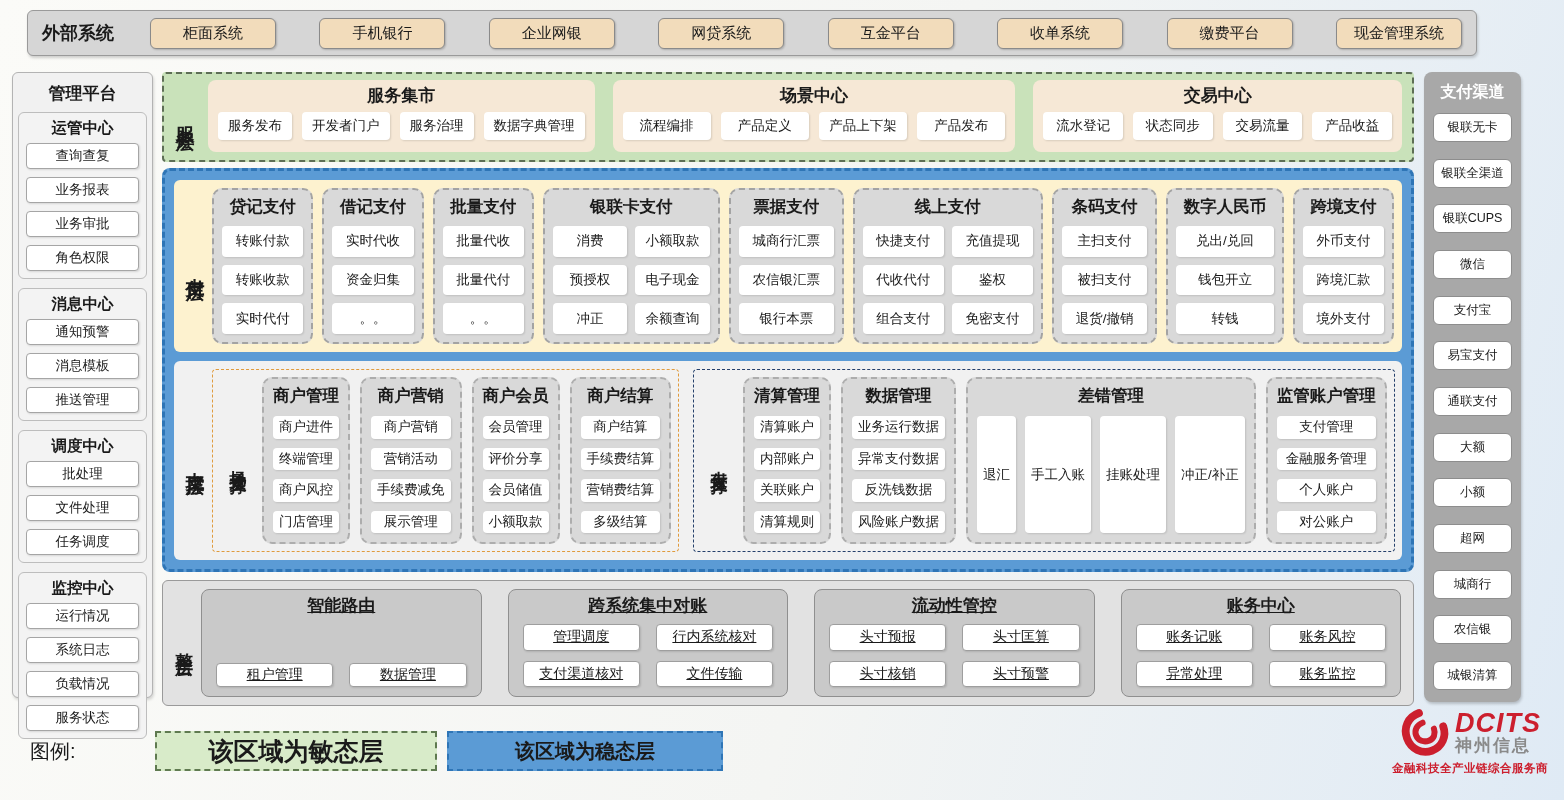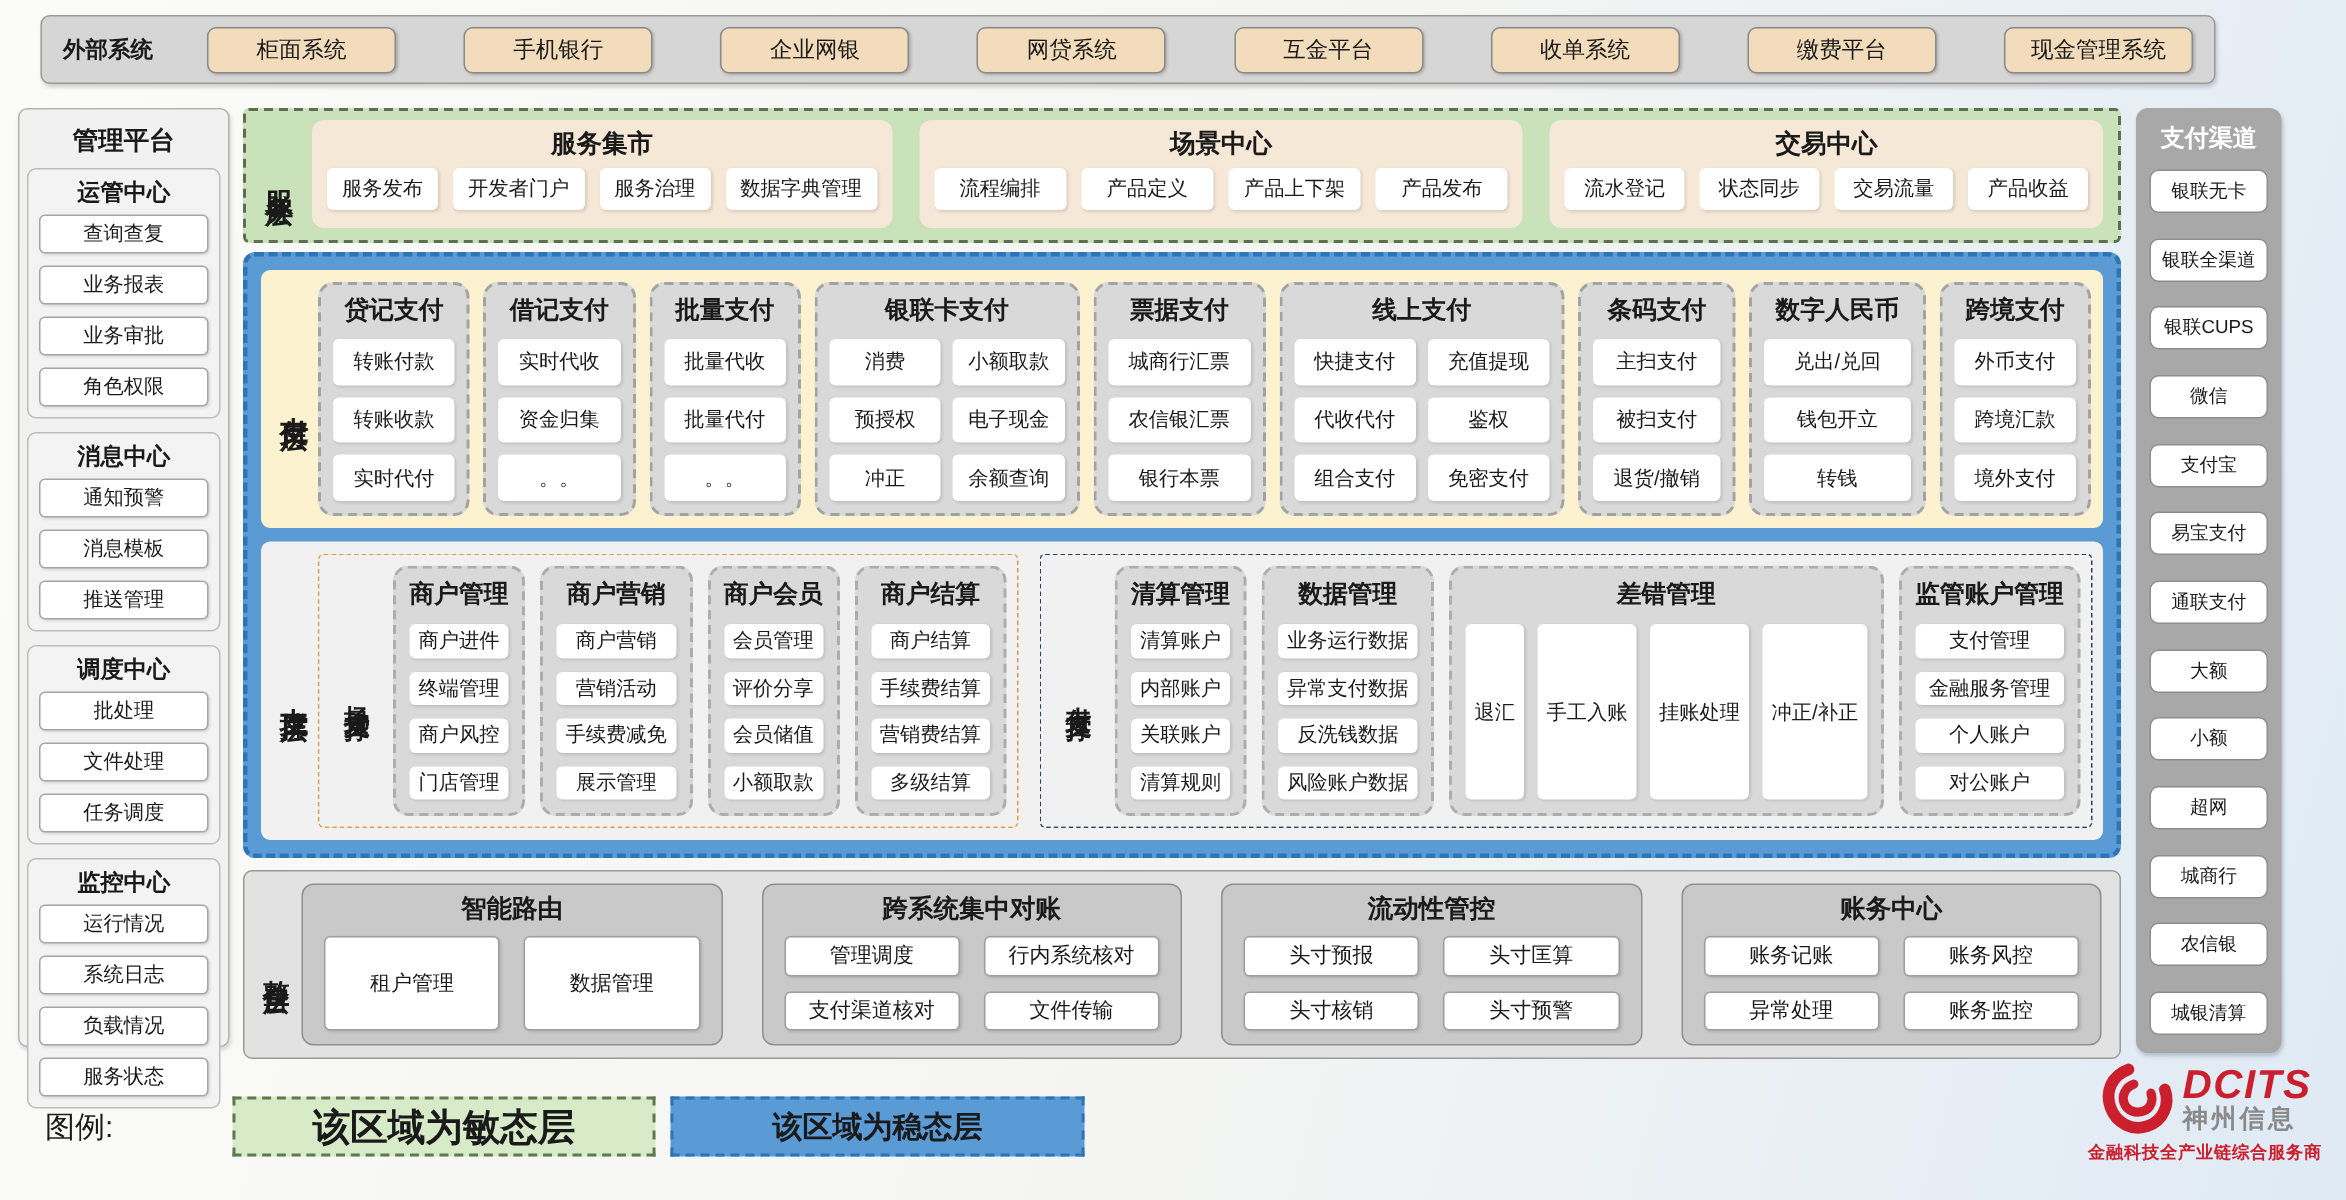--- a/index.html
+++ b/index.html
@@ -5,21 +5,21 @@
   * { margin:0; padding:0; box-sizing:border-box; }
   html,body { width:1564px; height:800px; overflow:hidden;
     font-family:"Liberation Sans","DejaVu Sans",sans-serif; color:#1a1a1a;
     background:linear-gradient(105deg,#fbfbf8 0%,#f4f5f3 55%,#dfeaf5 100%); }
   .abs { position:absolute; }
 
   
   .topbar { left:27px; top:10px; width:1450px; height:46px; background:#d6d6d6;
     border:1px solid #9a9a9a; border-radius:6px; display:flex; align-items:center;
     padding:0 14px; box-shadow:1px 2px 3px rgba(0,0,0,.18); }
-  .topbar-label { font-weight:bold; font-size:15px; margin-right:36px; white-space:nowrap; }
+  .topbar-label { font-weight:bold; font-size:18px; margin-right:36px; white-space:nowrap; }
   .topbar-items { flex:1; display:flex; justify-content:space-between; align-items:center; }
   .tan-btn { background:#f2dcbb; border:1px solid #8a8a8a; border-radius:6px;
     min-width:126px; padding:5px 10px; text-align:center; font-size:15px;
     white-space:nowrap; box-shadow:1px 1px 2px rgba(0,0,0,.2); }
 
   
   .leftbar { left:12px; top:72px; width:141px; height:626px; background:#f1f1f1;
     border:1px solid #b3b3b3; border-radius:6px; padding:6px 5px;
     display:flex; flex-direction:column; box-shadow:1px 2px 3px rgba(0,0,0,.15); }
   .leftbar-title { font-weight:bold; font-size:17px; text-align:center; padding:3px 0 7px; }
@@ -75,21 +75,21 @@
   .sup-section.pay   { border:1.5px dashed #25406b; }
   .sup-section .vlabel { font-size:17px; letter-spacing:2px; width:36px; }
   .sup-cols { flex:1; display:flex; gap:10px; }
   .sup-col { background:#d9d9d9; border:2px dashed #adadad; border-radius:10px;
     padding:6px 9px 9px; display:flex; flex-direction:column; gap:9px; flex:1 1 auto; }
 
   
   .integration { left:162px; top:580px; width:1252px; height:126px; background:#e2e2e2;
     border:1px solid #9a9a9a; border-radius:6px; display:flex; padding:8px 12px 8px 4px; }
   .integration .vlabel { width:34px; font-size:18px; }
-  .int-boxes { flex:1; display:flex; gap:26px; }
+  .int-boxes { flex:1; display:flex; gap:26px;text-decoration:underline; }
   .int-box { background:#c9c9c9; border:1px solid #8f8f8f; border-radius:8px; flex:1;
     padding:4px 14px 9px; display:flex; flex-direction:column; gap:7px; }
   .int-box .col-title { font-size:17px; }
   .int-box .cell { border:1px solid #9e9e9e; font-size:14px; }
   .int-box .cell-row { gap:16px; }
 
   
   .rightbar { left:1424px; top:72px; width:97px; height:630px; background:#a8a8a8;
     border-radius:8px; display:flex; flex-direction:column; justify-content:space-between;
     padding:10px 9px 12px; box-shadow:1px 2px 3px rgba(0,0,0,.2); }
@@ -666,21 +666,21 @@
       </div>
   </div>
 </div>
 
 <div class="abs integration">
   <div class="vlabel">整合层</div>
   <div class="int-boxes">
 
   <div class="int-box">
       <div class="col-title">智能路由</div>
-      <div style="display:flex;flex-direction:row;gap:10px;flex:1;">
+      <div style="display:flex;flex-direction:row;gap:10px;flex:1;align-items:flex-end;">
 
       <div class="cell-row">
           <div style="display:contents;">
             
           <div class="cell">租户管理</div><div class="cell">数据管理</div></div>
         </div>
         </div>
     </div>
       <div class="int-box">
       <div class="col-title">跨系统集中对账</div>

